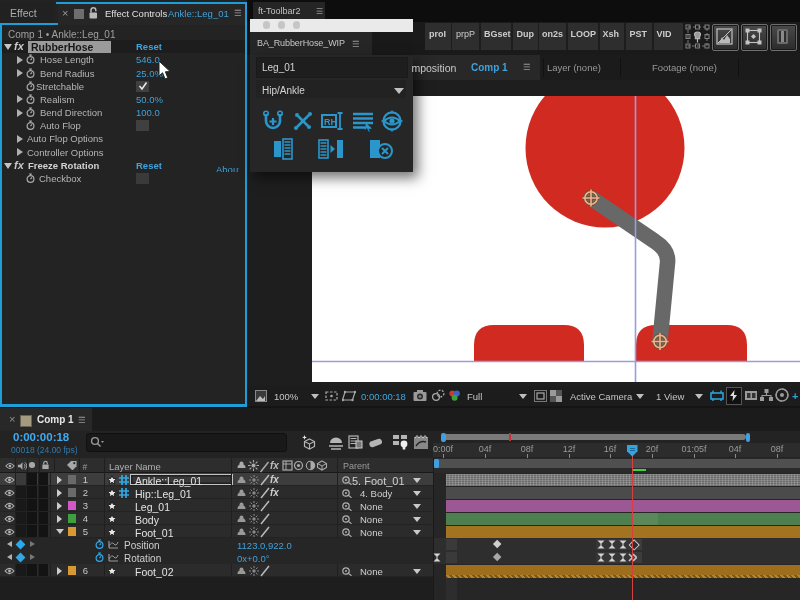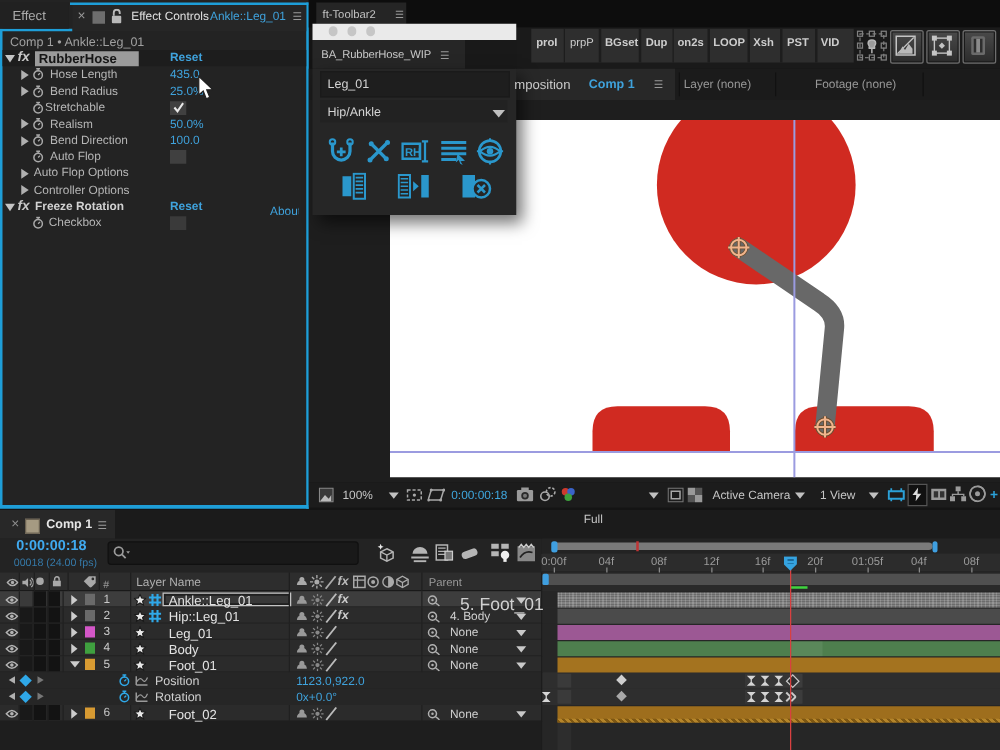--- a/index.html
+++ b/index.html
@@ -32,21 +32,21 @@
 <div class="t" style="left:14px;top:40.400000000000006px;font-size:11px;font-style:italic;font-weight:bold;color:#c8c8c8;">fx</div>
 <div class="a" style="left:28px;top:40.7px;width:83px;height:12px;background:#9b9b9b;"></div>
 <div class="t" style="left:31px;top:41.0px;font-size:10.5px;font-weight:bold;color:#161616;">RubberHose</div>
 <div class="t" style="left:136px;top:41.2px;font-size:9.5px;font-weight:bold;color:#3fa2dc;">Reset</div>
 <div class="a" style="left:17px;top:55.9px;width:0;height:0;border-top:4px solid transparent;border-bottom:4px solid transparent;border-left:6px solid #b0b0b0;"></div>
 <svg class="a" style="left:26px;top:54.4px" width="9" height="11" viewBox="0 0 9 11">
     <circle cx="4.5" cy="6" r="3.4" fill="none" stroke="#a8a8a8" stroke-width="1.2"></circle>
     <path d="M3 1 h3 M4.5 1 v2 M4.5 6 L6 4.5" stroke="#a8a8a8" stroke-width="1.1" fill="none"></path>
   </svg>
 <div class="t" style="left:40px;top:54.4px;font-size:9.5px;color:#b6b6b6;">Hose Length</div>
-<div class="t" style="left:136px;top:54.4px;font-size:9.5px;color:#3fa2dc;">435.0</div>
+<div class="t" style="left:136px;top:54.4px;font-size:9.5px;color:#3fa2dc;">546.0</div>
 <div class="a" style="left:17px;top:69.0px;width:0;height:0;border-top:4px solid transparent;border-bottom:4px solid transparent;border-left:6px solid #b0b0b0;"></div>
 <svg class="a" style="left:26px;top:67.5px" width="9" height="11" viewBox="0 0 9 11">
     <circle cx="4.5" cy="6" r="3.4" fill="none" stroke="#a8a8a8" stroke-width="1.2"></circle>
     <path d="M3 1 h3 M4.5 1 v2 M4.5 6 L6 4.5" stroke="#a8a8a8" stroke-width="1.1" fill="none"></path>
   </svg>
 <div class="t" style="left:40px;top:67.5px;font-size:9.5px;color:#b6b6b6;">Bend Radius</div>
 <div class="t" style="left:136px;top:67.5px;font-size:9.5px;color:#3fa2dc;">25.0%</div>
 <svg class="a" style="left:26px;top:80.7px" width="9" height="11" viewBox="0 0 9 11">
     <circle cx="4.5" cy="6" r="3.4" fill="none" stroke="#a8a8a8" stroke-width="1.2"></circle>
     <path d="M3 1 h3 M4.5 1 v2 M4.5 6 L6 4.5" stroke="#a8a8a8" stroke-width="1.1" fill="none"></path>
@@ -284,21 +284,21 @@
   </svg>
 <svg class="a" style="left:431px;top:389px" width="14" height="13" viewBox="0 0 14 13">
     <circle cx="5" cy="8" r="3.4" fill="none" stroke="#a8a8a8" stroke-width="1.3"></circle>
     <circle cx="9.5" cy="4.5" r="3.4" fill="none" stroke="#a8a8a8" stroke-width="1.3" stroke-dasharray="2 1.4"></circle>
   </svg>
 <svg class="a" style="left:448px;top:389px" width="13" height="13" viewBox="0 0 13 13">
     <circle cx="4.4" cy="4.4" r="3" fill="#cc3a2e"></circle>
     <circle cx="8.8" cy="4.4" r="3" fill="#3a63c8"></circle>
     <circle cx="6.6" cy="8.8" r="3" fill="#3da03d"></circle>
   </svg>
-<div class="t" style="left:467px;top:410px;font-size:9.5px;color:#c6c6c6;">Full</div>
+<div class="t" style="left:467px;top:391px;font-size:9.5px;color:#c6c6c6;">Full</div>
 <div class="a dd" style="left:519px;top:394px;"></div>
 <svg class="a" style="left:534px;top:390px" width="13" height="12" viewBox="0 0 13 12">
     <rect x="0.5" y="0.5" width="12" height="11" fill="none" stroke="#777" stroke-width="1"></rect>
     <rect x="3" y="3" width="7" height="6" fill="none" stroke="#a8a8a8" stroke-width="1.2"></rect>
   </svg>
 <svg class="a" style="left:550px;top:390px" width="12" height="12" viewBox="0 0 12 12">
     <rect x="0" y="0" width="6" height="6" fill="#999"></rect>
     <rect x="6" y="6" width="6" height="6" fill="#999"></rect>
     <rect x="6" y="0" width="6" height="6" fill="#555"></rect>
     <rect x="0" y="6" width="6" height="6" fill="#555"></rect>
@@ -474,21 +474,21 @@
 <div class="a" style="left:37.5px;top:473px;width:1px;height:13px;background:#202020;"></div>
 <div class="a" style="left:49.5px;top:473px;width:1px;height:13px;background:#202020;"></div>
 <div class="a" style="left:104px;top:473px;width:1px;height:13px;background:#202020;"></div>
 <div class="a" style="left:231px;top:473px;width:1px;height:13px;background:#202020;"></div>
 <div class="a" style="left:337px;top:473px;width:1px;height:13px;background:#202020;"></div>
 <svg class="a" style="left:340.5px;top:475px" width="11" height="10" viewBox="0 0 11 10">
     <circle cx="5" cy="5" r="3.2" fill="none" stroke="#b0b0b0" stroke-width="1.2"></circle>
     <circle cx="5" cy="5" r="1" fill="#b0b0b0"></circle>
     <path d="M7.5 7.5 q2 1 3 2.5" stroke="#b0b0b0" stroke-width="1.1" fill="none"></path>
   </svg>
-<div class="t" style="left:368px;top:474.5px;font-size:14px;color:#d0d0d0;">5. Foot_01</div>
+<div class="t" style="left:352px;top:474.5px;font-size:11px;color:#d0d0d0;">5. Foot_01</div>
 <div class="a" style="left:413px;top:477.5px;width:0;height:0;border-left:4.5px solid transparent;border-right:4.5px solid transparent;border-top:5.5px solid #c9c9c9;"></div>
 <div class="a" style="left:0;top:486px;width:433px;height:13px;background:#2b2b2b;border-bottom:1px solid #232323;box-sizing:border-box;"></div>
 <div class="a" style="left:15px;top:486px;width:11px;height:12px;background:#191919;"></div>
 <div class="a" style="left:27px;top:486px;width:10px;height:12px;background:#131313;"></div>
 <div class="a" style="left:38px;top:486px;width:10px;height:12px;background:#131313;"></div>
 <svg class="a" style="left:4.0px;top:488.5px" width="11" height="8" viewBox="0 0 12 9">
     <path d="M1 4.5 q5 -6 10 0 q-5 6 -10 0 z" fill="none" stroke="#b4b4b4" stroke-width="1.3"></path>
     <circle cx="6" cy="4.5" r="1.6" fill="#b4b4b4"></circle>
   </svg>
 <div class="a" style="left:57px;top:488.5px;width:0;height:0;border-top:4px solid transparent;border-bottom:4px solid transparent;border-left:5.5px solid #ccc;"></div>

